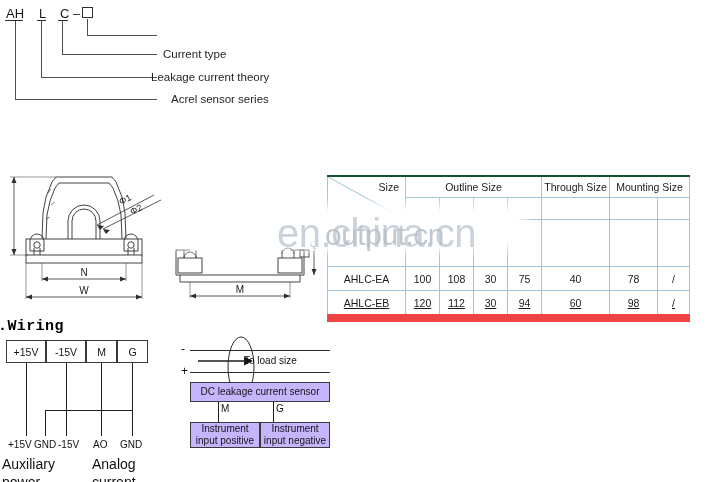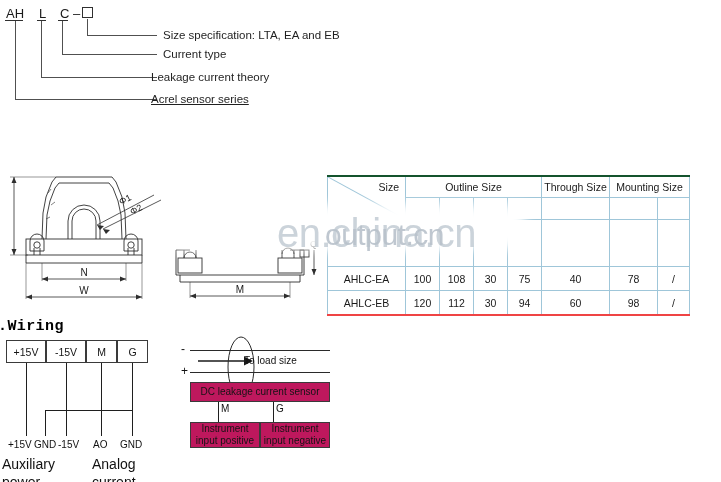--- a/index.html
+++ b/index.html
@@ -70,21 +70,21 @@
   }
   .spec-table td, .spec-table th {
     border: 1px solid #9fc6d9;
     text-align: center;
     vertical-align: middle;
     font-weight: normal;
     padding: 0;
     background: #fff;
   }
   .spec-table .thick-top { border-top: 2px solid #14532d; }
-  .spec-table .thick-bottom { border-bottom: 2px solid #ef4444; }
+  .spec-table .thick-bottom { border-bottom: 8px solid #ef4444; text-decoration: underline; }
   .hdr-row td { height: 20px; font-size: 10.5px; }
   .sub-row td { height: 21px; color: #b9b9b9; font-size: 10px; }
   .data-row td { height: 23px; }
   .corner-cell { position: relative; overflow: hidden; }
   .corner-cell .sz-lbl {
     position: absolute; right: 6px; top: 4px; font-size: 10.5px;
   }
   .corner-diag {
     position: absolute; left: 0; top: 0; width: 100%; height: 100%;
   }
@@ -116,21 +116,21 @@
   .blk {
     position: absolute;
     border: 1px solid #3a3a3a;
     box-sizing: border-box;
     display: flex;
     align-items: center;
     justify-content: center;
     text-align: center;
     font-size: 10px;
     line-height: 1.2;
-    background: #be185d;
+    background: #c4b5fd;
     color: #141414;
   }
   .bus-line { position: absolute; border-top: 1px solid #2a2a2a; height: 0; }
   .pol {
     position: absolute; font-size: 12px; color: #111; line-height: 1;
   }
   .tiny-lbl { position: absolute; font-size: 10px; color: #111; line-height: 1; }
 
   
   .wm-main {
@@ -183,24 +183,23 @@
 
     <div class="leader-v" style="left:62px; top:21px; height:33px;"></div>
     <div class="leader-h" style="left:62px; top:54px; width:95px;"></div>
 
     <div class="leader-v" style="left:41px; top:21px; height:56px;"></div>
     <div class="leader-h" style="left:41px; top:77px; width:116px;"></div>
 
     <div class="leader-v" style="left:15px; top:21px; height:78px;"></div>
     <div class="leader-h" style="left:15px; top:99px; width:142px;"></div>
 
-    <span class="leg-text" style="left:163px; top:30px;">Size specification: LTA, EA and EB</span>
     <span class="leg-text" style="left:163px; top:49px;">Current type</span>
     <span class="leg-text" style="left:151px; top:72px;">Leakage current theory</span>
-    <span class="leg-text" style="left:151px; top:94px;text-decoration:underline;">Acrel sensor series</span>
+    <span class="leg-text" style="left:171px; top:94px;">Acrel sensor series</span>
   </div>
 
 
   <svg class="draw" style="left:4px; top:163px;" width="170" height="145" viewBox="0 0 170 145">
     <g fill="none" stroke="#2e2e2e" stroke-width="0.9">
 
       <path d="M52,14 L108,14 L112,19 L118,34 L121,50 L122,76"></path>
       <path d="M52,14 L48,19 L42,34 L39,50 L38,76"></path>
 
       <path d="M55,20 L105,20 L109,25 L114,38 L117,52 L118,76"></path>

